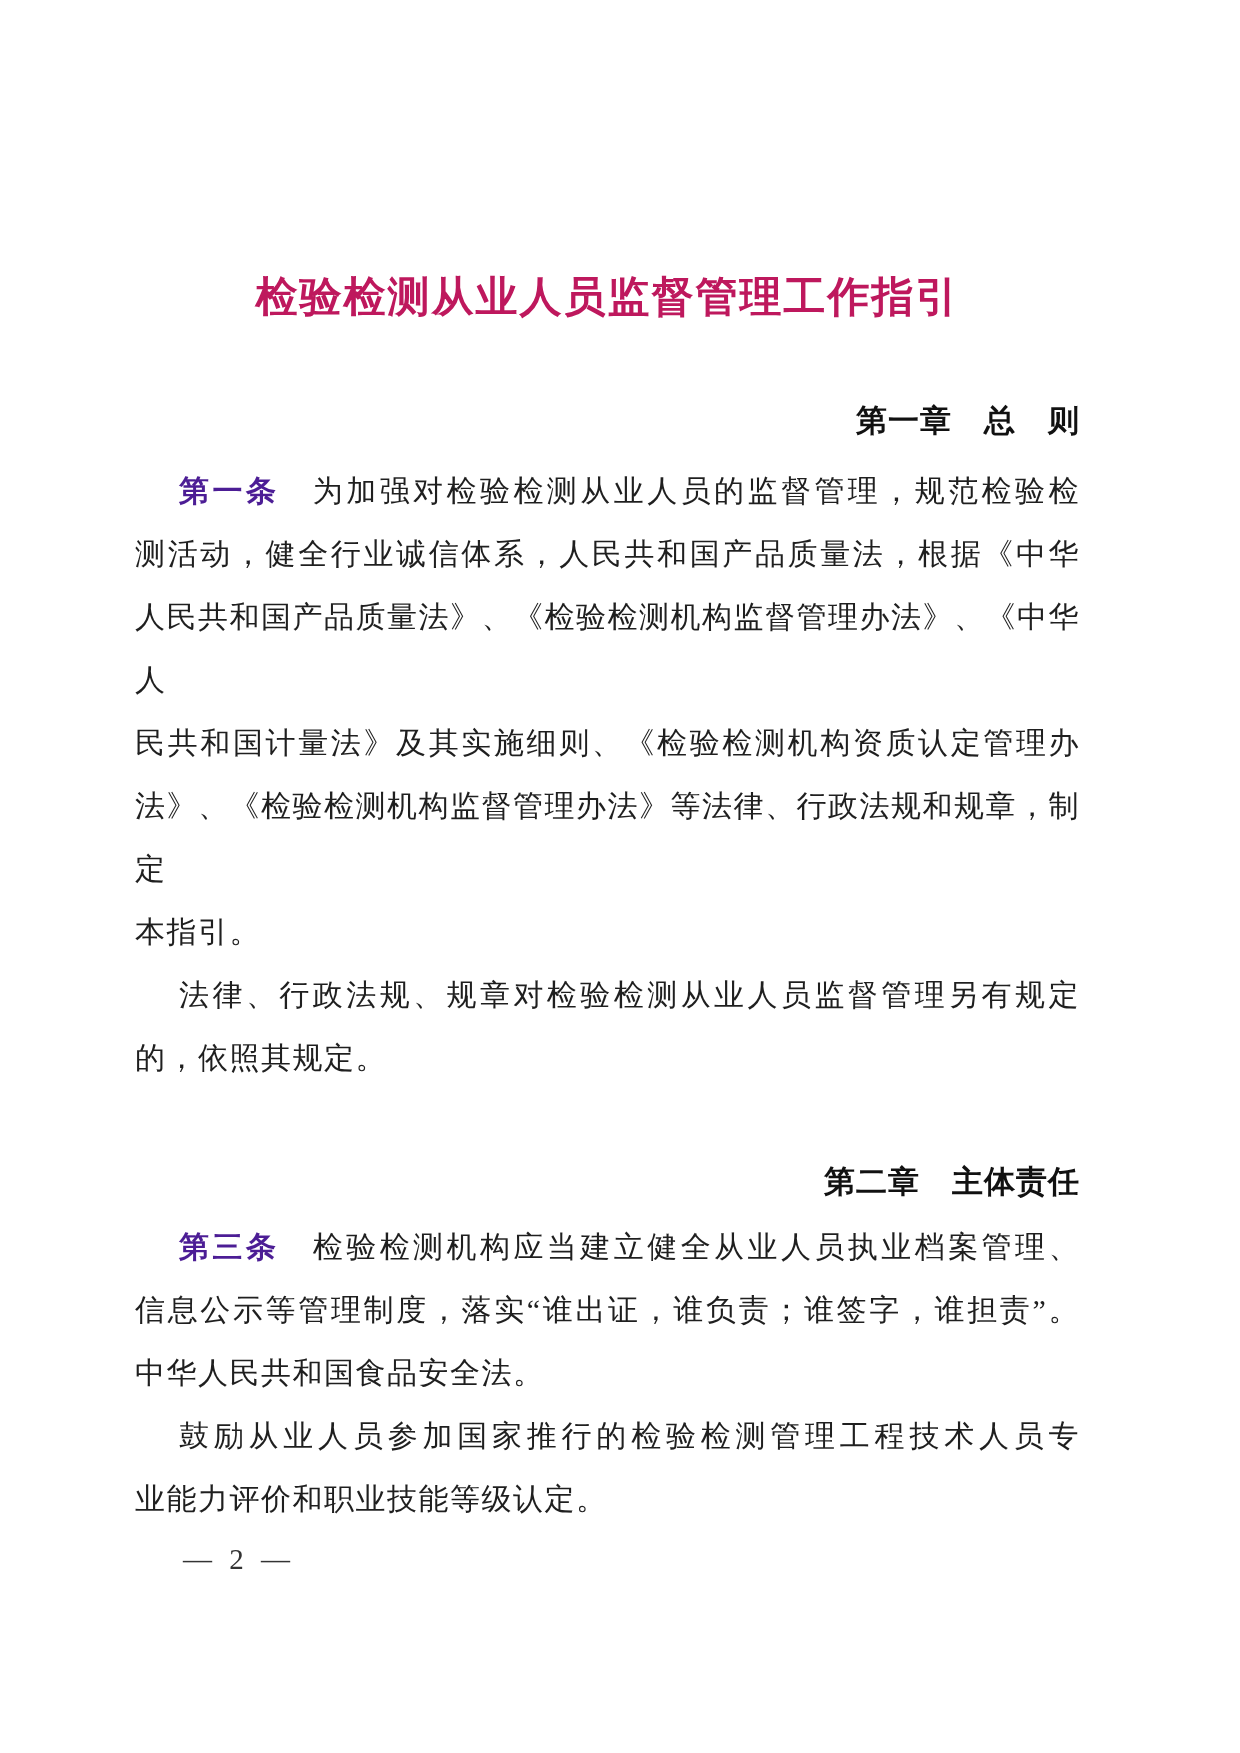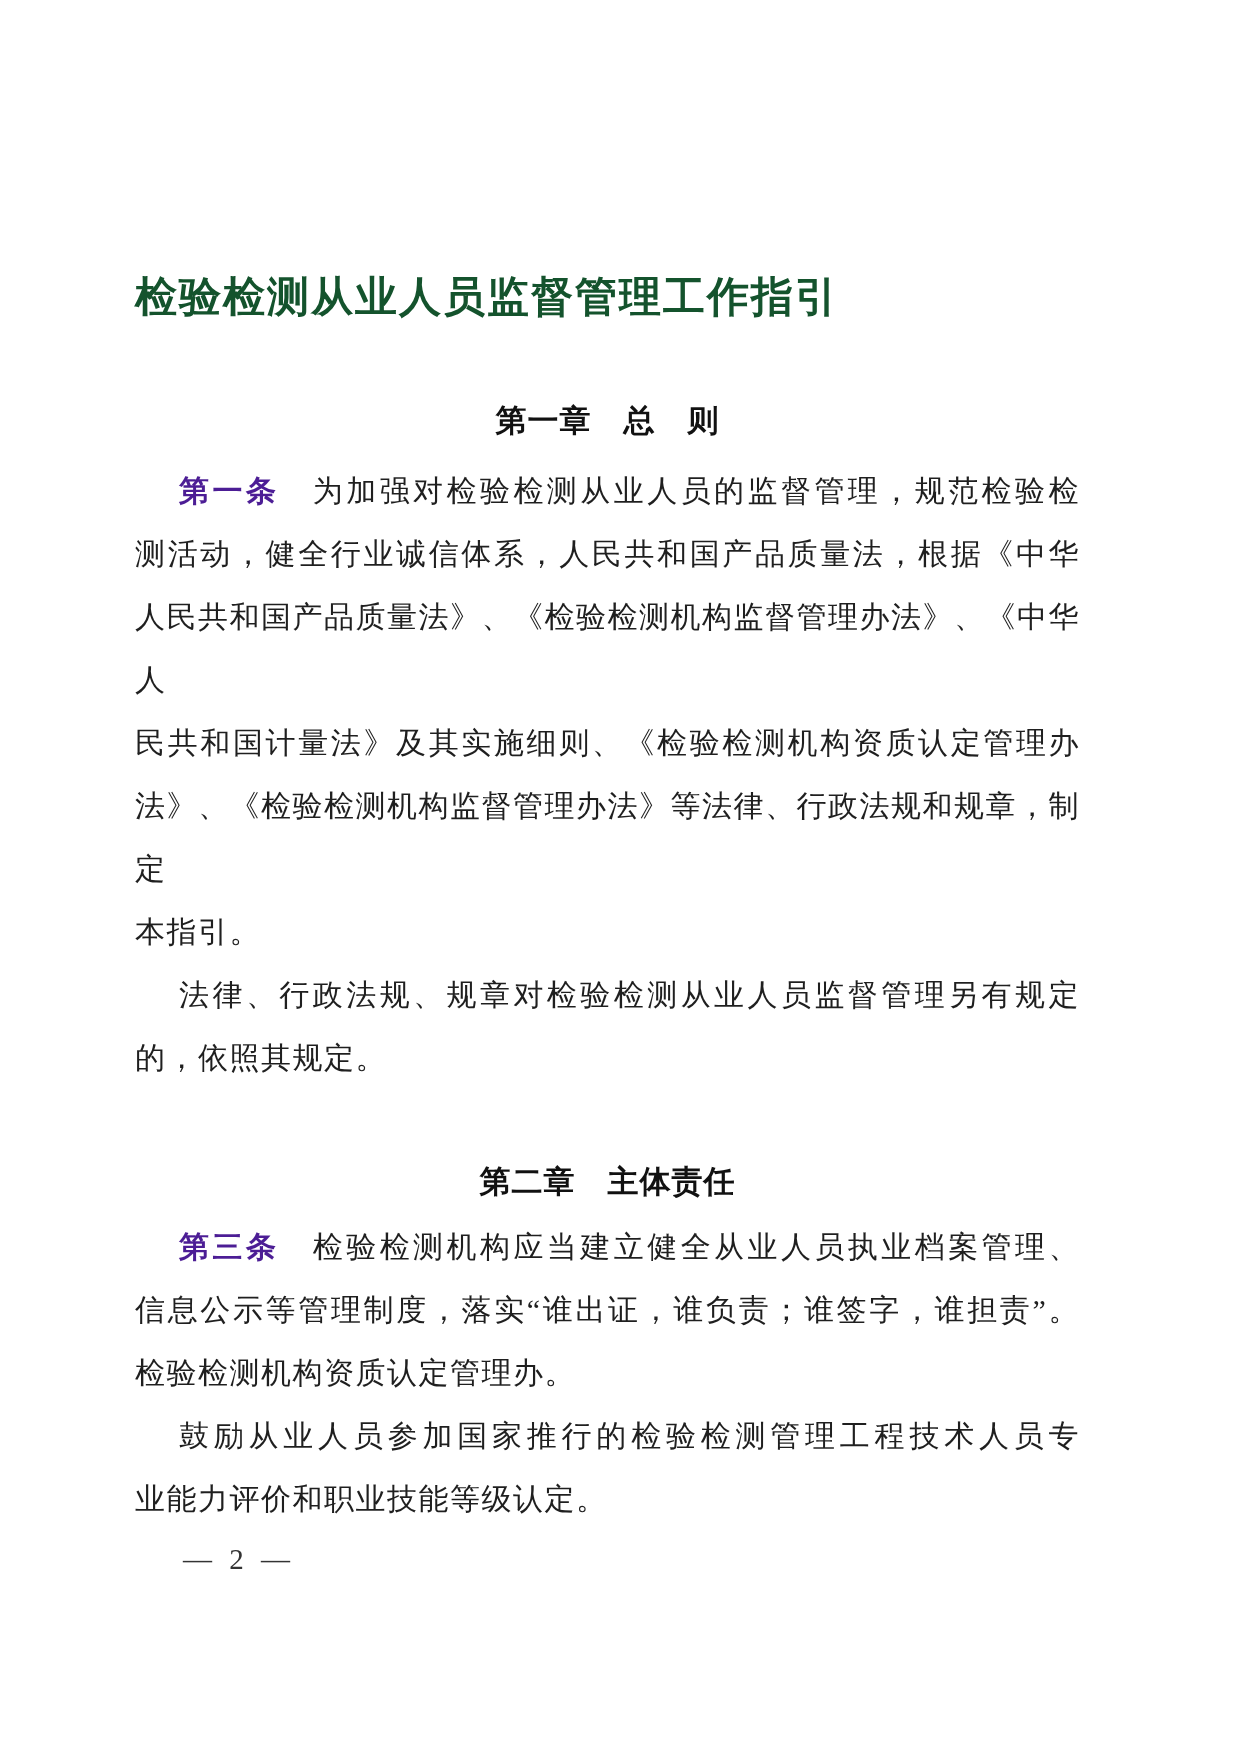--- a/index.html
+++ b/index.html
@@ -14,30 +14,31 @@
     padding: 272px 160px 0 135px;
     overflow: hidden;
   }
 
   .title {
     margin: 0;
     font-family: "Liberation Sans", sans-serif;
     font-weight: 900;
     font-size: 42px;
     line-height: 50px;
+    text-align: center;
     letter-spacing: 2px;
-    color: #14532d;
+    color: #be185d;
   }
 
   .chapter {
     font-family: "Liberation Sans", sans-serif;
     font-weight: bold;
     font-size: 31px;
     line-height: 46px;
-    text-align: center;
+    text-align: right;
     letter-spacing: 1px;
     color: #111111;
     margin: 70px 0 10px 0;
   }
   .content > .chapter:first-child { margin: 76px 0 15px 0; }
 
   .line {
     font-family: "Liberation Serif", serif;
     font-size: 30px;
     line-height: 63px;
@@ -84,21 +85,21 @@
       <div class="para">
         <div class="line fill indent">法律、行政法规、规章对检验检测从业人员监督管理另有规定</div>
         <div class="line">的，依照其规定。</div>
       </div>
       <div class="chapter">第二章　主体责任</div>
       <div class="para">
         <div class="line fill indent"><b>第三条</b>　检验检测机构应当建立健全从业人员执业档案管理、</div>
         <div class="line fill">信息公示等管理制度，落实“谁出证，谁负责；谁签字，谁担责”。</div>
       </div>
       <div class="para">
-        <div class="line">检验检测机构资质认定管理办。</div>
+        <div class="line">中华人民共和国食品安全法。</div>
       </div>
       <div class="para">
         <div class="line fill indent">鼓励从业人员参加国家推行的检验检测管理工程技术人员专</div>
         <div class="line">业能力评价和职业技能等级认定。</div>
       </div>
     </div>
   <div class="pageno">— 2 —</div>
 </div>
 
 </body></html>

